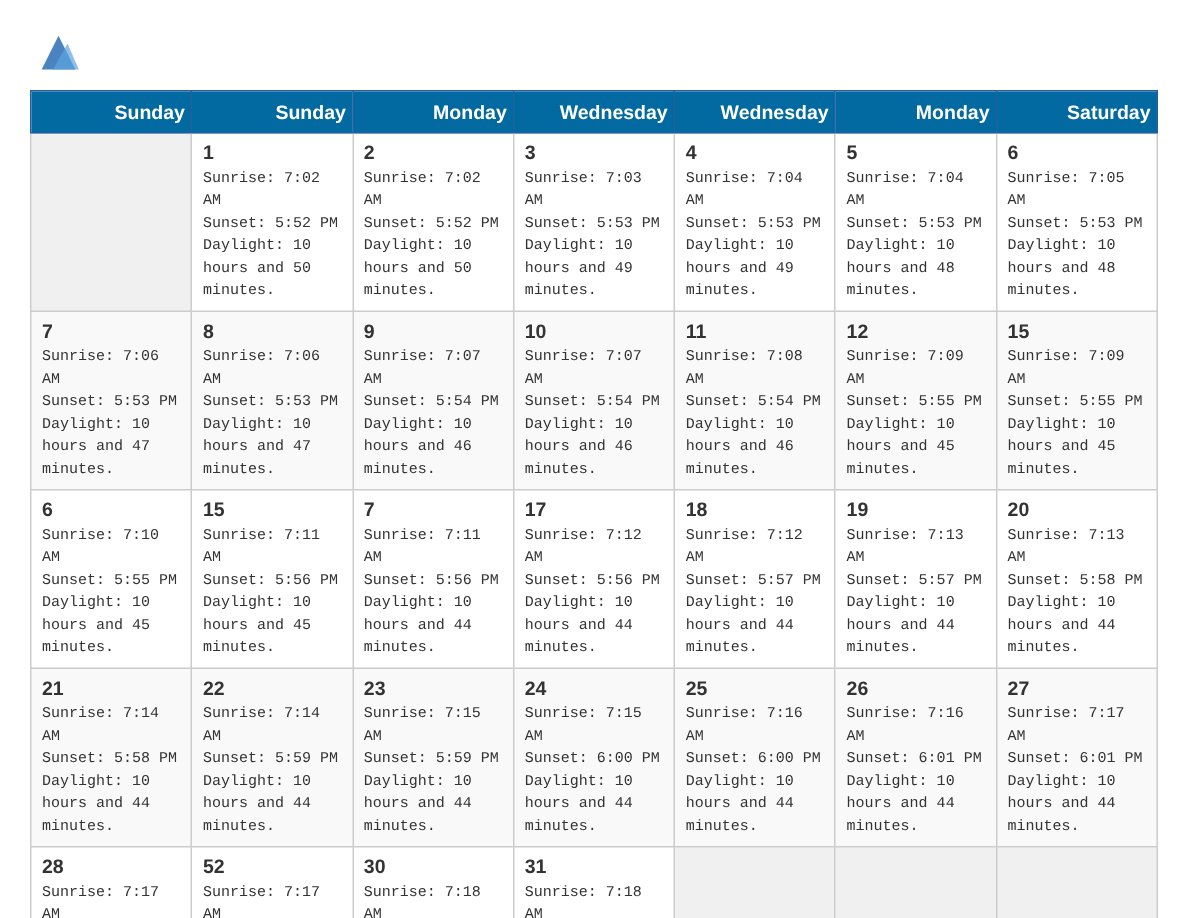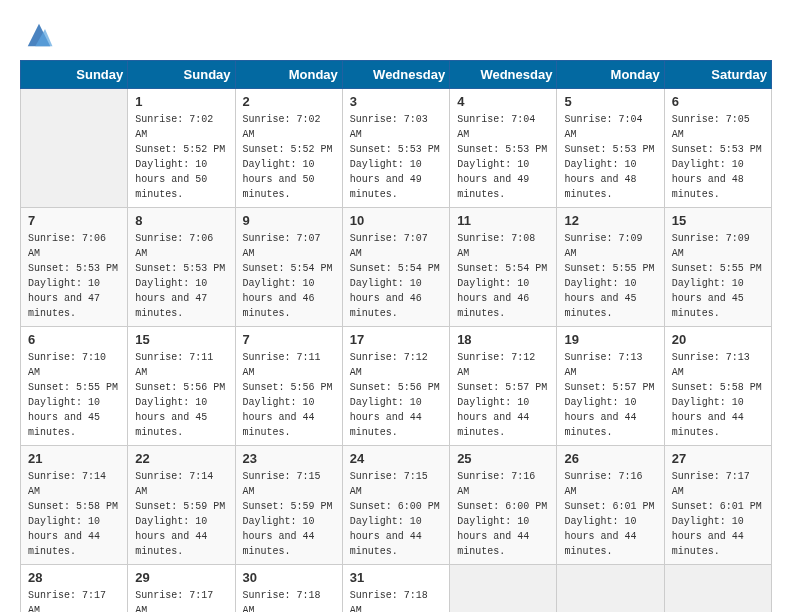--- a/index.html
+++ b/index.html
@@ -246,21 +246,21 @@
           <span class="day-number">27</span>
           <div class="day-info">Sunrise: 7:17 AM<br>Sunset: 6:01 PM<br>Daylight: 10 hours and 44 minutes.</div>
         </td>
       </tr>
       <tr>
         <td>
           <span class="day-number">28</span>
           <div class="day-info">Sunrise: 7:17 AM<br>Sunset: 6:02 PM<br>Daylight: 10 hours and 45 minutes.</div>
         </td>
         <td>
-          <span class="day-number">29</span>
+          <span class="day-number">52</span>
           <div class="day-info">Sunrise: 7:17 AM<br>Sunset: 6:03 PM<br>Daylight: 10 hours and 45 minutes.</div>
         </td>
         <td>
           <span class="day-number">30</span>
           <div class="day-info">Sunrise: 7:18 AM<br>Sunset: 6:03 PM<br>Daylight: 10 hours and 45 minutes.</div>
         </td>
         <td>
           <span class="day-number">31</span>
           <div class="day-info">Sunrise: 7:18 AM<br>Sunset: 6:04 PM<br>Daylight: 10 hours and 45 minutes.</div>
         </td>

